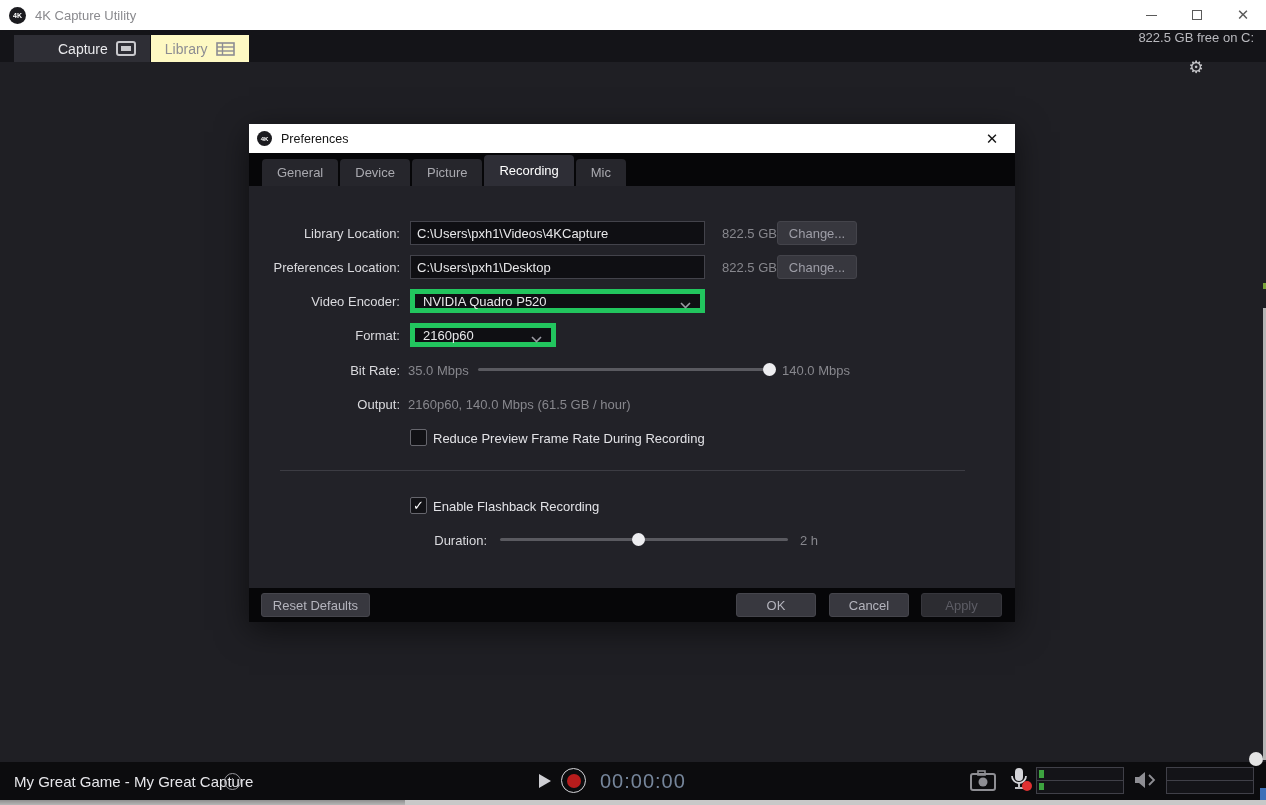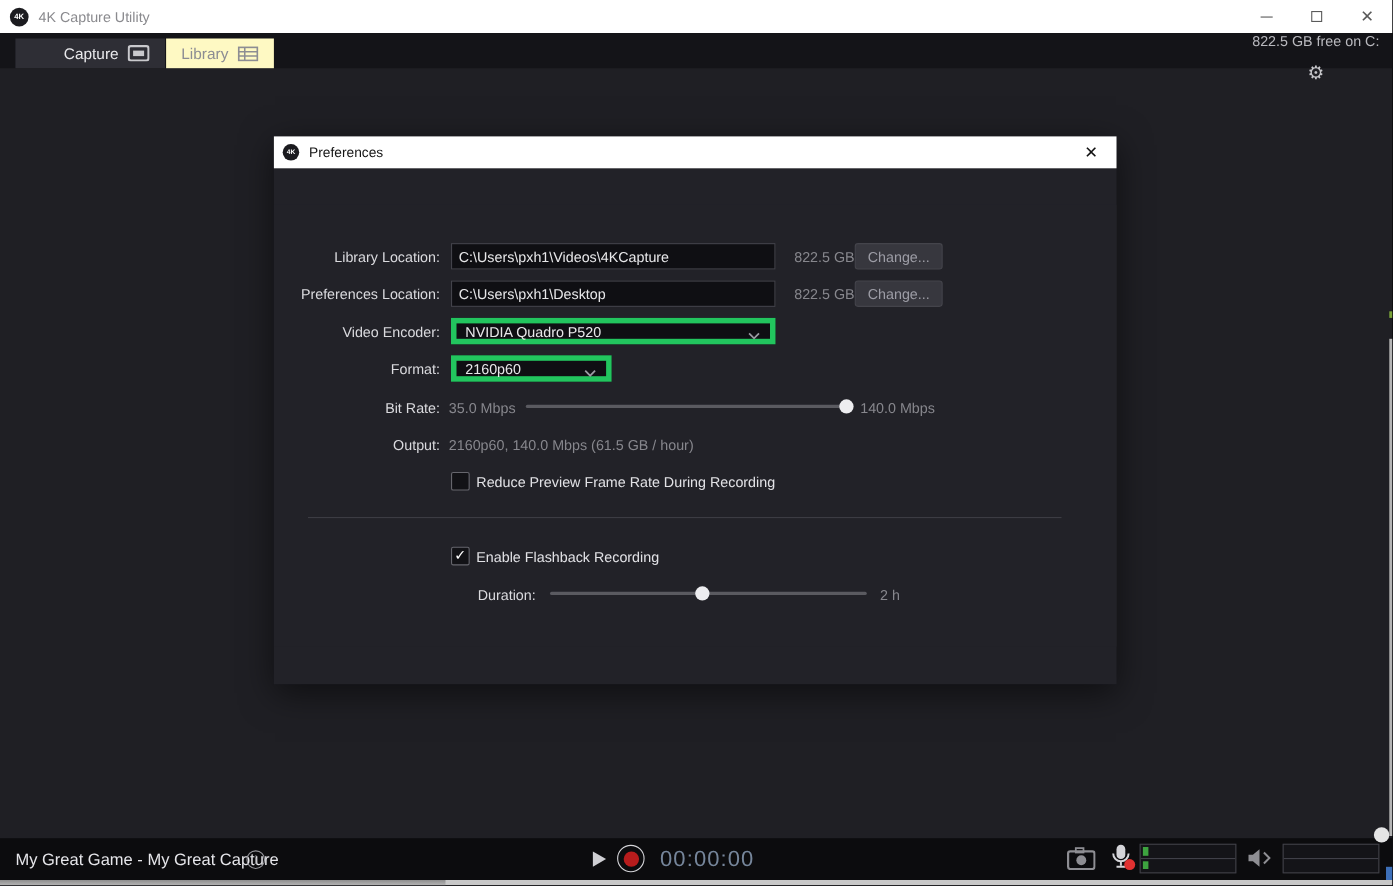--- a/index.html
+++ b/index.html
@@ -121,20 +121,27 @@
     </div>
   </div>
 
   <div class="dialog">
     <div class="dlg-titlebar">
       <div class="app-logo">4K</div>
       <span class="dlg-title">Preferences</span>
       <div class="dlg-close">✕</div>
     </div>
 
+    <div class="dlg-tabstrip">
+      <div class="dtab">General</div>
+      <div class="dtab">Device</div>
+      <div class="dtab">Picture</div>
+      <div class="dtab active">Recording</div>
+      <div class="dtab">Mic</div>
+    </div>
 
     <div class="dlg-body">
 
       <div class="flabel" style="top:40px;">Library Location:</div>
       <input class="tinput" style="top: 35px;" readonly="" value="C:\Users\pxh1\Videos\4KCapture">
       <div class="ftext" style="left:473px; top:40px;">822.5 GB</div>
       <div class="changebtn" style="top:35px;">Change...</div>
 
       <div class="flabel" style="top:74px;">Preferences Location:</div>
       <input class="tinput" style="top: 69px;" readonly="" value="C:\Users\pxh1\Desktop">
@@ -178,20 +185,26 @@
       <div class="cbx-label" style="left:184px; top:313px;">Enable Flashback Recording</div>
 
       <div class="flabel" style="left:87px; width:151px; top:347px;">Duration:</div>
       <div class="slider" style="left:251px; top:352px; width:288px;">
         <div class="thumb" style="left:calc(48% - 6px);"></div>
       </div>
       <div class="ftext" style="left:551px; top:347px;">2 h</div>
 
     </div>
 
+    <div class="dlg-footer">
+      <div class="fbtn" style="left:12px; width:109px;">Reset Defaults</div>
+      <div class="fbtn" style="left:487px; width:80px;">OK</div>
+      <div class="fbtn" style="left:580px; width:80px;">Cancel</div>
+      <div class="fbtn disabled" style="left:672px; width:81px;">Apply</div>
+    </div>
   </div>
 
   <div class="statusbar">
     <span class="sess-title">My Great Game - My Great Capture</span>
     <div class="info-ic">i</div>
     <div class="play-ic"></div>
     <span class="timer">00:00:00</span>
 
     <svg class="cam-ic" width="26" height="21" viewBox="0 0 26 21">
       <rect x="8" y="1" width="7" height="4" fill="none" stroke="#8e8e93" stroke-width="1.6"></rect>

